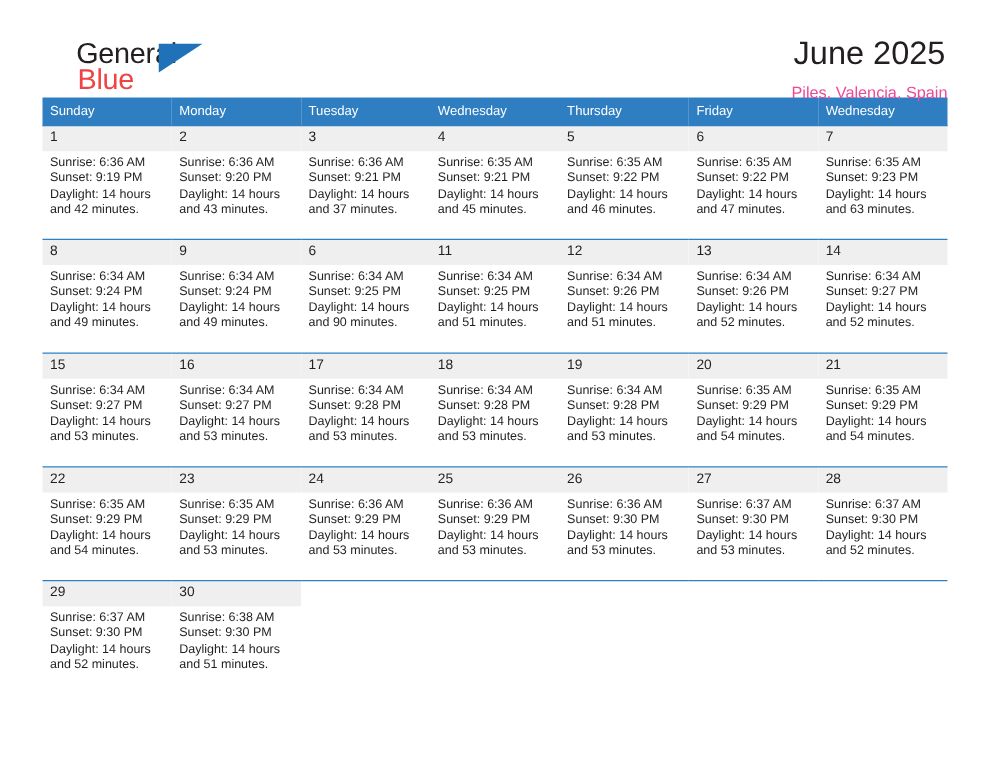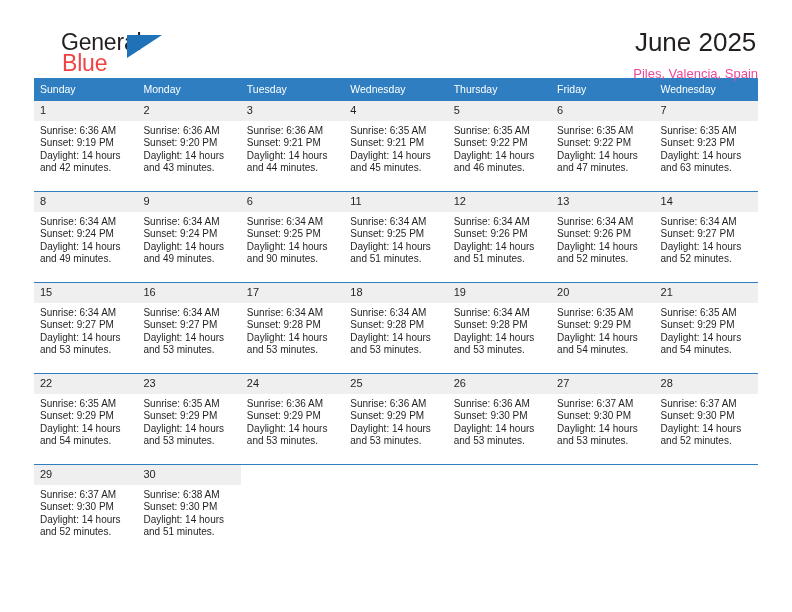--- a/index.html
+++ b/index.html
@@ -201,21 +201,21 @@
               </div>
             </div>
           </td>
           <td class="topline">
             <div class="daycell filled">
               <div class="daynum">3</div>
               <div class="dayinfo">
                 <div>Sunrise: 6:36 AM</div>
                 <div>Sunset: 9:21 PM</div>
                 <div>Daylight: 14 hours</div>
-                <div>and 44 minutes.</div>
+                <div>and 37 minutes.</div>
               </div>
             </div>
           </td>
           <td class="topline">
             <div class="daycell filled">
               <div class="daynum">4</div>
               <div class="dayinfo">
                 <div>Sunrise: 6:35 AM</div>
                 <div>Sunset: 9:21 PM</div>
                 <div>Daylight: 14 hours</div>

